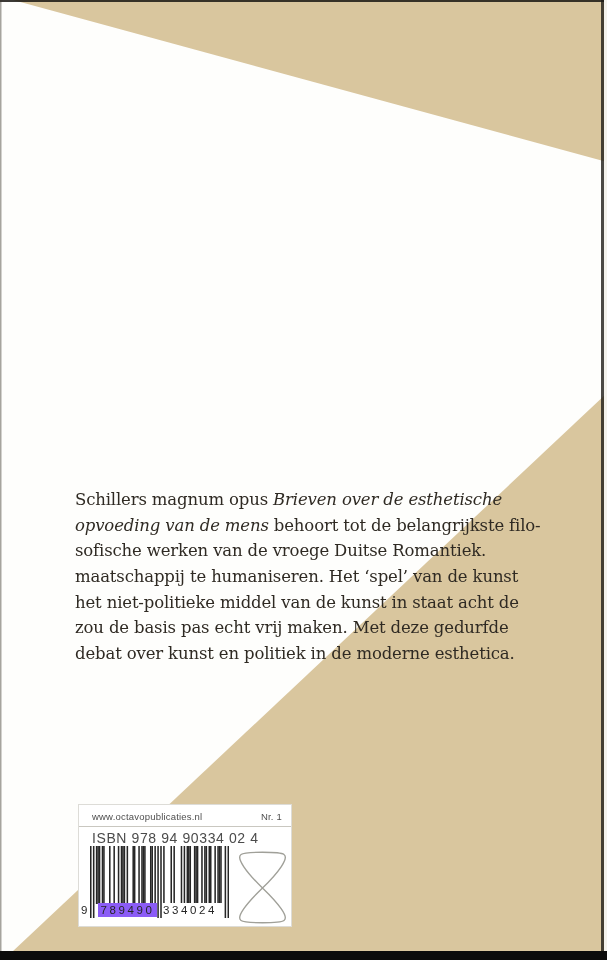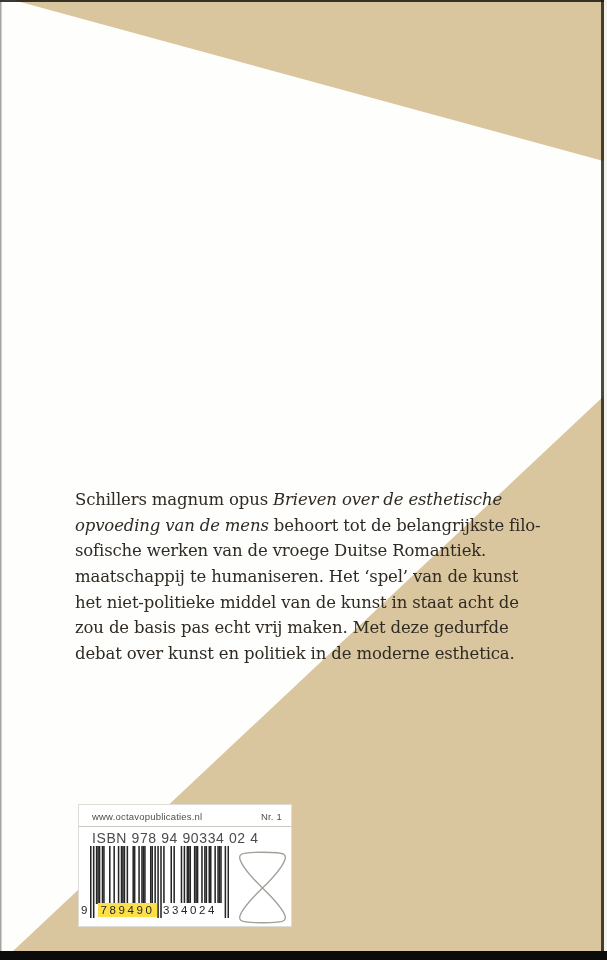--- a/index.html
+++ b/index.html
@@ -43,21 +43,21 @@
     font-size:14px;color:#4b4b4b;letter-spacing:0.6px;
   }
   .barcode-svg{position:absolute;left:11px;top:41px;width:139px;height:72px;}
   .barcode-svg rect{fill:#262626;}
   .digits-row{
     position:absolute;top:98px;left:0;height:14px;width:152px;
     font-size:11.5px;color:#262626;
   }
   .digits-row span{position:absolute;top:0;line-height:14px;}
   .d-first{left:2px;}
-  .d-group1{left:19px;width:59px;text-align:center;background:#fde047;letter-spacing:2.6px;}
+  .d-group1{left:19px;width:59px;text-align:center;background:#8b5cf6;letter-spacing:2.6px;}
   .d-group2{left:84px;width:59px;background:#ffffff;letter-spacing:2.6px;}
   .logo-8{position:absolute;left:154px;top:43px;width:59px;height:79px;}
 </style>
 </head>
 <body>
 
 <div class="cover">
 
   <svg class="bg-svg" viewBox="0 0 607 960" xmlns="http://www.w3.org/2000/svg" aria-hidden="true">
     <polygon points="13,0 607,0 607,162" fill="#d9c69e"></polygon>

